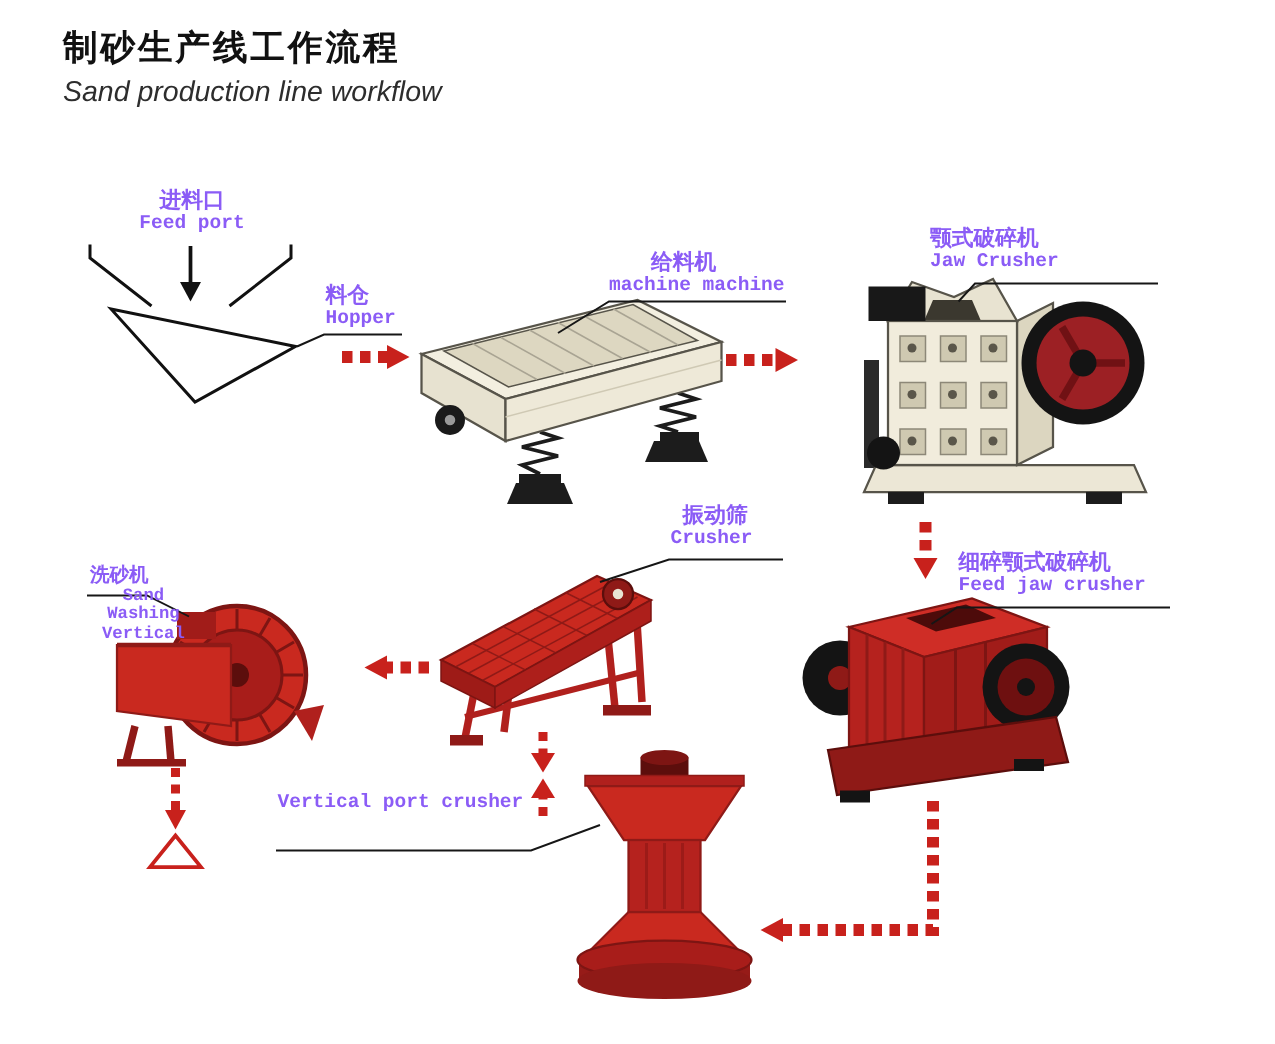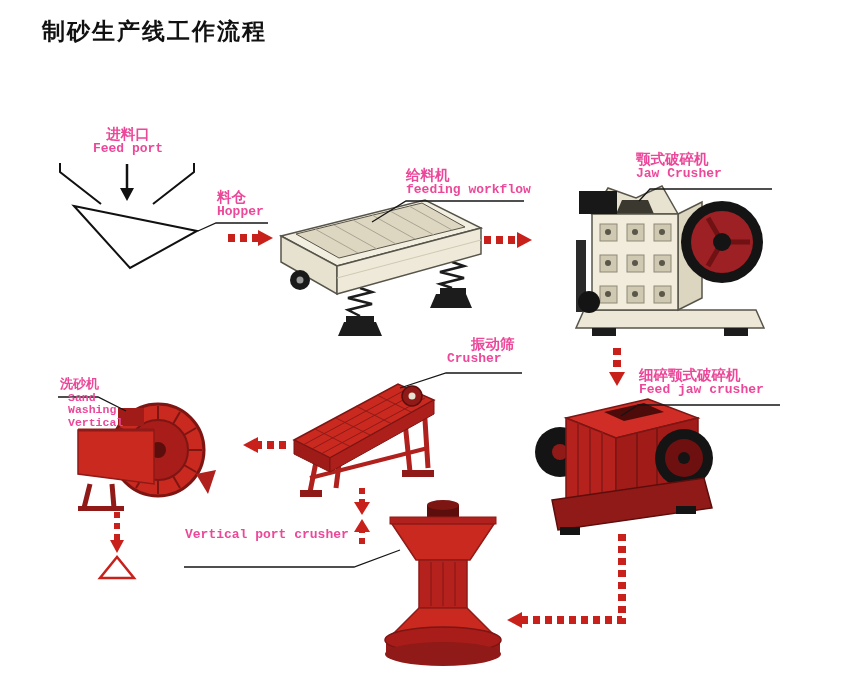--- a/index.html
+++ b/index.html
@@ -9,27 +9,27 @@
   #stage { position:absolute; left:0; top:0; width:850px; height:696px; background:#fff; }
 
   .titles { position:absolute; left:42px; top:16px; }
   .titles h1 { font-size:23px; font-weight:bold; color:#111; letter-spacing:2px;
                font-family:"DejaVu Sans",sans-serif; }
   .titles h2 { font-size:19px; font-style:italic; font-weight:500; color:#2d2d2d;
                margin-top:4px; font-family:"Liberation Sans","DejaVu Sans",sans-serif; }
 
   svg.diagram { position:absolute; left:0; top:0; }
 
-  .label { position:absolute; color:#ec4899; line-height:1.12; }
+  .label { position:absolute; color:#8b5cf6; line-height:1.12; }
   .label .zh { font-weight:bold; font-size:14.5px; white-space:nowrap;
                font-family:"DejaVu Sans",sans-serif; }
   .label .en { font-family:"Liberation Mono","DejaVu Sans Mono",monospace;
                font-weight:bold; font-size:13px; white-space:nowrap; }
   .label.center { text-align:center; }
-  .label .en.small { font-size:11.5px; margin-left:8px; }
+  .label .en.small { font-size:11.5px; margin-left:8px;text-align:center; }
 
   .rdash { stroke:#c8211c; stroke-width:8; stroke-dasharray:7 5; fill:none; }
   .rdash-thin { stroke:#c8211c; stroke-width:6; stroke-dasharray:6 5; fill:none; }
   .callout { stroke:#161616; stroke-width:1.3; fill:none; }
 </style>
 </head>
 <body>
 
 <div id="stage">
 
@@ -263,49 +263,50 @@
       <polyline class="callout" points="772,189 650,189 639,201"></polyline>
       <polyline class="callout" points="780,405 638,405 621,416"></polyline>
       <polyline class="callout" points="522,373 446,373 400,388"></polyline>
       <polyline class="callout" points="184,567 354,567 400,550"></polyline>
       <polyline class="callout" points="58,397 98,397 126,411"></polyline>
     </g>
   </svg>
 
   <div class="titles">
     <h1>制砂生产线工作流程</h1>
+    <h2>Sand production line workflow</h2>
   </div>
 
   <div class="label center" style="left:84px;top:126px;width:88px">
     <div class="zh">进料口</div>
     <div class="en">Feed port</div>
   </div>
 
   <div class="label" style="left:217px;top:189px">
     <div class="zh">料仓</div>
     <div class="en">Hopper</div>
   </div>
 
   <div class="label" style="left:406px;top:167px">
-    <div class="zh" style="">给料机</div>
-    <div class="en">feeding workflow</div>
-  </div>
-
-  <div class="label" style="left:636px;top:151px">
+    <div class="zh" style="margin-left:28px">给料机</div>
+    <div class="en">machine machine</div>
+  </div>
+
+  <div class="label" style="left:620px;top:151px">
     <div class="zh">颚式破碎机</div>
     <div class="en">Jaw Crusher</div>
   </div>
 
   <div class="label" style="left:639px;top:367px">
     <div class="zh">细碎颚式破碎机</div>
     <div class="en">Feed jaw crusher</div>
   </div>
 
   <div class="label" style="left:447px;top:336px">
-    <div class="zh" style="margin-left:24px">振动筛</div>
+    <div class="zh" style="margin-left:8px">振动筛</div>
     <div class="en">Crusher</div>
   </div>
 
   <div class="label" style="left:185px;top:528px">
     <div class="en">Vertical port crusher</div>
   </div>
 
   <div class="label" style="left:60px;top:377px">
     <div class="zh" style="font-size:13px">洗砂机</div>
     <div class="en small">Sand</div>

